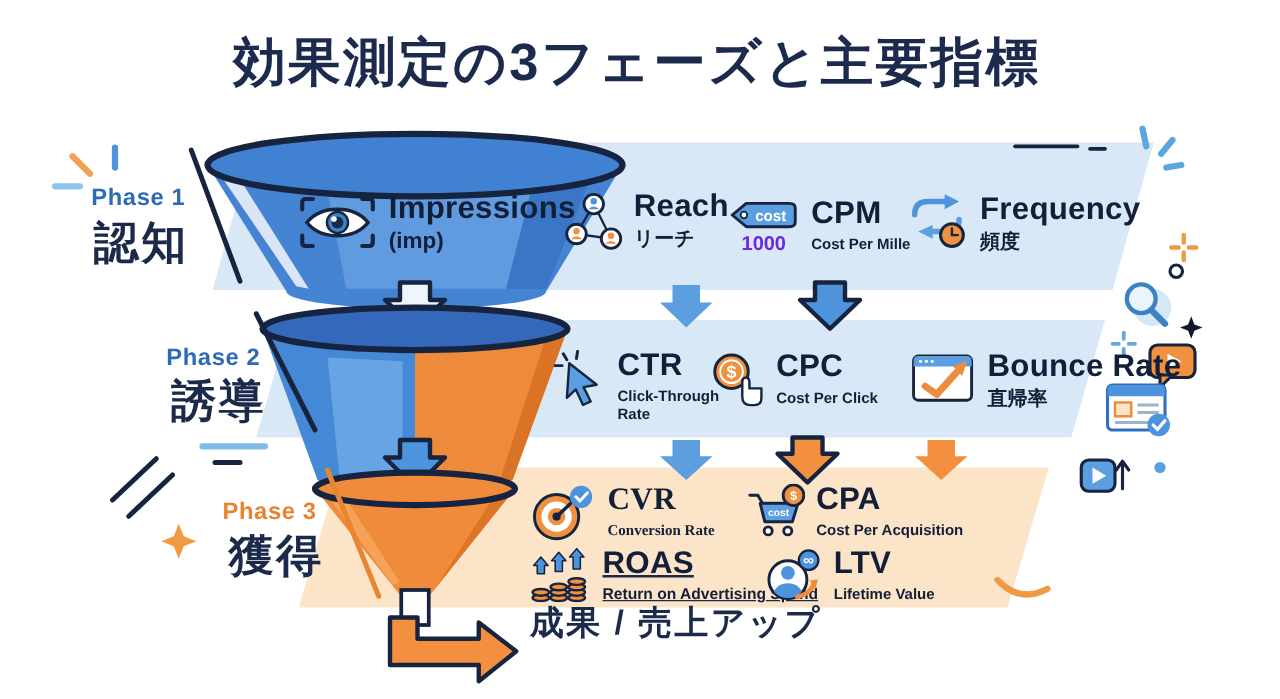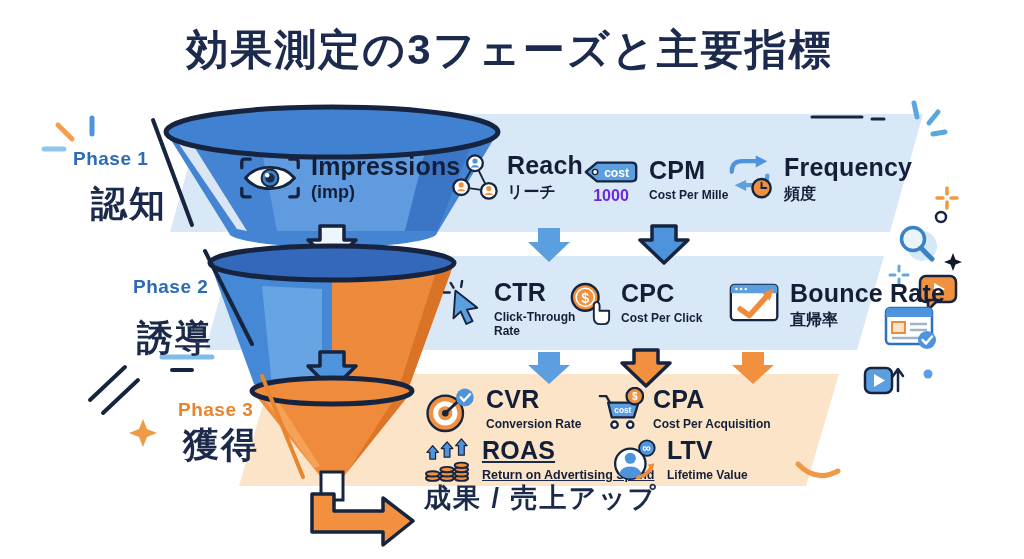--- a/index.html
+++ b/index.html
@@ -134,23 +134,23 @@
         <path d="M898,391 L898,370 M893,376 L898,369 L903,376" fill="none" stroke="#16243f" stroke-width="2.5" stroke-linecap="round" stroke-linejoin="round"></path>
         <circle cx="928" cy="374" r="4.5" fill="#5b9fe0"></circle>
       </g>
       <path d="M798,464 Q816,483 838,471" fill="none" stroke="#ef9a42" stroke-width="5" stroke-linecap="round"></path>
     </g>
   </svg>
 
   <div class="title">効果測定の3フェーズと主要指標</div>
 
   <div class="phase-label" style="left:73px;top:148px;">Phase 1</div>
-  <div class="phase-name" style="left:75px;top:180px;margin-left:16px;">認知</div>
+  <div class="phase-name" style="left:75px;top:170px;">認知</div>
   <div class="phase-label" style="left:133px;top:276px;">Phase 2</div>
-  <div class="phase-name" style="left:137px;top:314px;">誘導</div>
+  <div class="phase-name" style="left:137px;top:297px;">誘導</div>
   <div class="phase-label p3" style="left:178px;top:399px;">Phase 3</div>
   <div class="phase-name" style="left:183px;top:421px;">獲得</div>
 
   <div class="metric" style="left:452px;top:153px;">
     <span class="micon">
       <svg width="46" height="50" viewBox="0 0 50 54">
         <g stroke="#16243f" stroke-width="2">
           <line x1="25" y1="11" x2="10" y2="37"></line>
             <line x1="25" y1="11" x2="40" y2="41"></line>
             <line x1="10" y1="37" x2="40" y2="41"></line>
@@ -270,21 +270,21 @@
         <path d="M12,30 L22,37 L40,17" fill="none" stroke="#ef8c3b" stroke-width="6" stroke-linecap="round" stroke-linejoin="round"></path>
         <polygon points="36,13 48,8 44,21" fill="#ef8c3b"></polygon>
       </svg>
     </span>
     <div class="mtext">
       <div class="abbr">Bounce Rate</div>
       <div class="sub sub-jp">直帰率</div>
     </div>
   </div>
 
-  <div class="metric" style="left:421px;top:387px;">
+  <div class="metric" style="left:421px;top:387px;font-family:Liberation Serif, serif;">
     <span class="micon">
       <svg width="56" height="47" viewBox="0 0 60 50">
         <circle cx="26" cy="28" r="19" fill="#f0913f" stroke="#16243f" stroke-width="2.5"></circle>
         <circle cx="26" cy="28" r="13" fill="#ffffff"></circle>
         <circle cx="26" cy="28" r="7.5" fill="#f0913f"></circle>
         <circle cx="26" cy="28" r="3.5" fill="#16243f"></circle>
         <line x1="26" y1="28" x2="43" y2="12" stroke="#16243f" stroke-width="3" stroke-linecap="round"></line>
         <circle cx="47" cy="11" r="9.5" fill="#4d94dc"></circle>
         <path d="M42.5,11 L46,14.5 L52.5,7.5" fill="none" stroke="#ffffff" stroke-width="2.5" stroke-linecap="round"></path>
       </svg>

